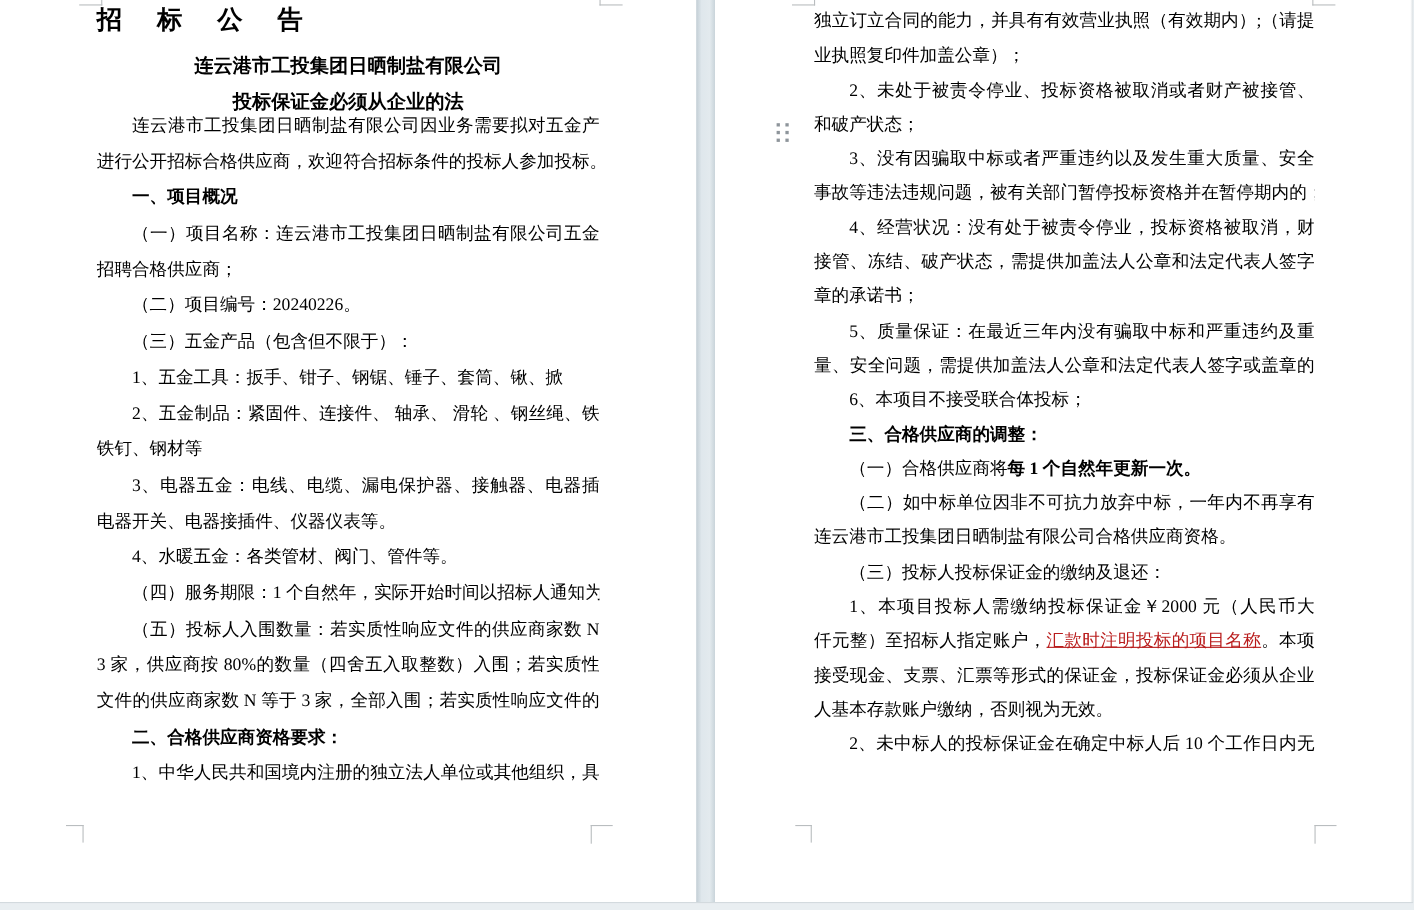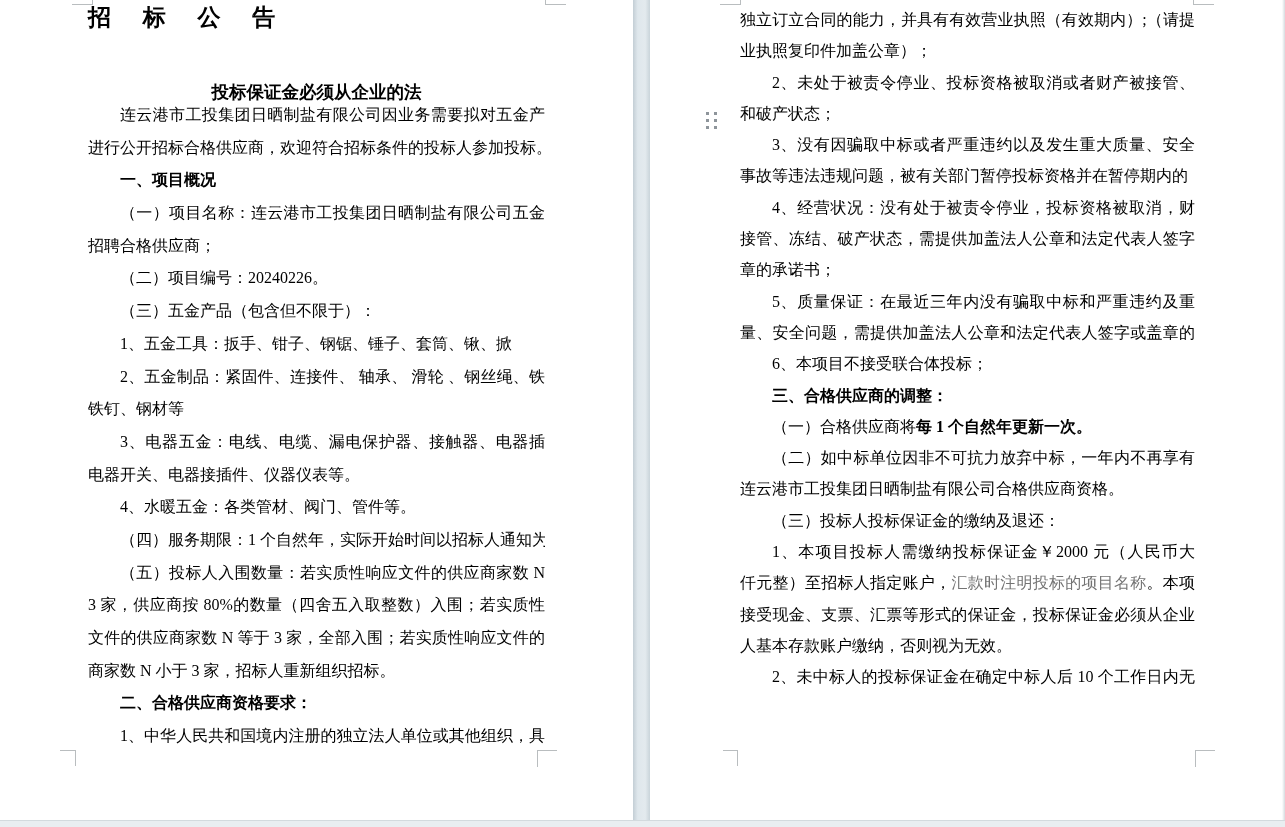--- a/index.html
+++ b/index.html
@@ -63,41 +63,41 @@
 
 <div id="screen">
 
   <div class="page" id="page1">
     <div class="mark tl" style="left:72px;top:0;width:20px;height:4px;"></div>
     <div class="mark tr" style="left:545px;top:0;width:20px;height:4px;"></div>
     <div class="mark bl" style="left:60px;top:750px;width:15px;height:15px;"></div>
     <div class="mark br" style="left:537px;top:750px;width:19px;height:16px;"></div>
 
     <div class="doc-title">招 标 公 告</div>
+    <div class="doc-sub" id="doc-sub1">连云港市工投集团日晒制盐有限公司</div>
     <div class="doc-sub" id="doc-sub2">投标保证金必须从企业的法</div>
 
     <div class="body">
         <div class="line ind fill"><span>连云港市工投集团日晒制盐有限公司因业务需要拟对五金产品</span></div>
         <div class="line"><span>进行公开招标合格供应商，欢迎符合招标条件的投标人参加投标。</span></div>
         <div class="line ind b"><span>一、项目概况</span></div>
         <div class="line ind fill"><span>（一）项目名称：连云港市工投集团日晒制盐有限公司五金产品</span></div>
         <div class="line"><span>招聘合格供应商；</span></div>
         <div class="line ind"><span>（二）项目编号：20240226。</span></div>
         <div class="line ind"><span>（三）五金产品（包含但不限于）：</span></div>
         <div class="line ind"><span>1、五金工具：扳手、钳子、钢锯、锤子、套筒、锹、掀</span></div>
         <div class="line ind fill"><span>2、五金制品：紧固件、连接件、 轴承、 滑轮 、钢丝绳、铁丝、</span></div>
         <div class="line"><span>铁钉、钢材等</span></div>
         <div class="line ind fill"><span>3、电器五金：电线、电缆、漏电保护器、接触器、电器插座、</span></div>
         <div class="line"><span>电器开关、电器接插件、仪器仪表等。</span></div>
         <div class="line ind"><span>4、水暖五金：各类管材、阀门、管件等。</span></div>
         <div class="line ind"><span>（四）服务期限：1 个自然年，实际开始时间以招标人通知为准。</span></div>
         <div class="line ind fill"><span>（五）投标人入围数量：若实质性响应文件的供应商家数 N 大于</span></div>
         <div class="line fill"><span>3 家，供应商按 80%的数量（四舍五入取整数）入围；若实质性响应</span></div>
         <div class="line fill"><span>文件的供应商家数 N 等于 3 家，全部入围；若实质性响应文件的供应</span></div>
-        <div class="line"><span>商家数 N 小于 3 家，招标人重新组织招标。</span></div>
         <div class="line ind b"><span>二、合格供应商资格要求：</span></div>
         <div class="line ind fill"><span>1、中华人民共和国境内注册的独立法人单位或其他组织，具有</span></div>
       </div>
   </div>
 
   <div id="page-gap"></div>
 
   <div class="page" id="page2">
     <div class="mark tl" style="left:70px;top:0;width:20px;height:4px;"></div>
     <div class="mark tr" style="left:543px;top:0;width:20px;height:4px;"></div>
@@ -116,21 +116,21 @@
         <div class="line"><span>章的承诺书；</span></div>
         <div class="line ind fill"><span>5、质量保证：在最近三年内没有骗取中标和严重违约及重大质</span></div>
         <div class="line fill"><span>量、安全问题，需提供加盖法人公章和法定代表人签字或盖章的质量</span></div>
         <div class="line ind"><span>6、本项目不接受联合体投标；</span></div>
         <div class="line ind b"><span>三、合格供应商的调整：</span></div>
         <div class="line ind"><span>（一）合格供应商将</span><span class="b">每 1 个自然年更新一次。</span></div>
         <div class="line ind fill"><span>（二）如中标单位因非不可抗力放弃中标，一年内不再享有成为</span></div>
         <div class="line"><span>连云港市工投集团日晒制盐有限公司合格供应商资格。</span></div>
         <div class="line ind"><span>（三）投标人投标保证金的缴纳及退还：</span></div>
         <div class="line ind fill"><span>1、本项目投标人需缴纳投标保证金￥2000 元（人民币大写：贰</span></div>
-        <div class="line fill"><span>仟元整）至招标人指定账户，</span><span style="color: #737373;">汇款时注明投标的项目名称</span><span>。本项目不</span></div>
+        <div class="line fill"><span>仟元整）至招标人指定账户，</span><span style="color: #b91c1c; text-decoration: underline;">汇款时注明投标的项目名称</span><span>。本项目不</span></div>
         <div class="line fill"><span>接受现金、支票、汇票等形式的保证金，投标保证金必须从企业的法</span></div>
         <div class="line"><span>人基本存款账户缴纳，否则视为无效。</span></div>
         <div class="line ind fill"><span>2、未中标人的投标保证金在确定中标人后 10 个工作日内无息退</span></div>
       </div>
   </div>
 
   <div id="drag-handle">
     <i></i>
       <i></i>
       <i></i>

